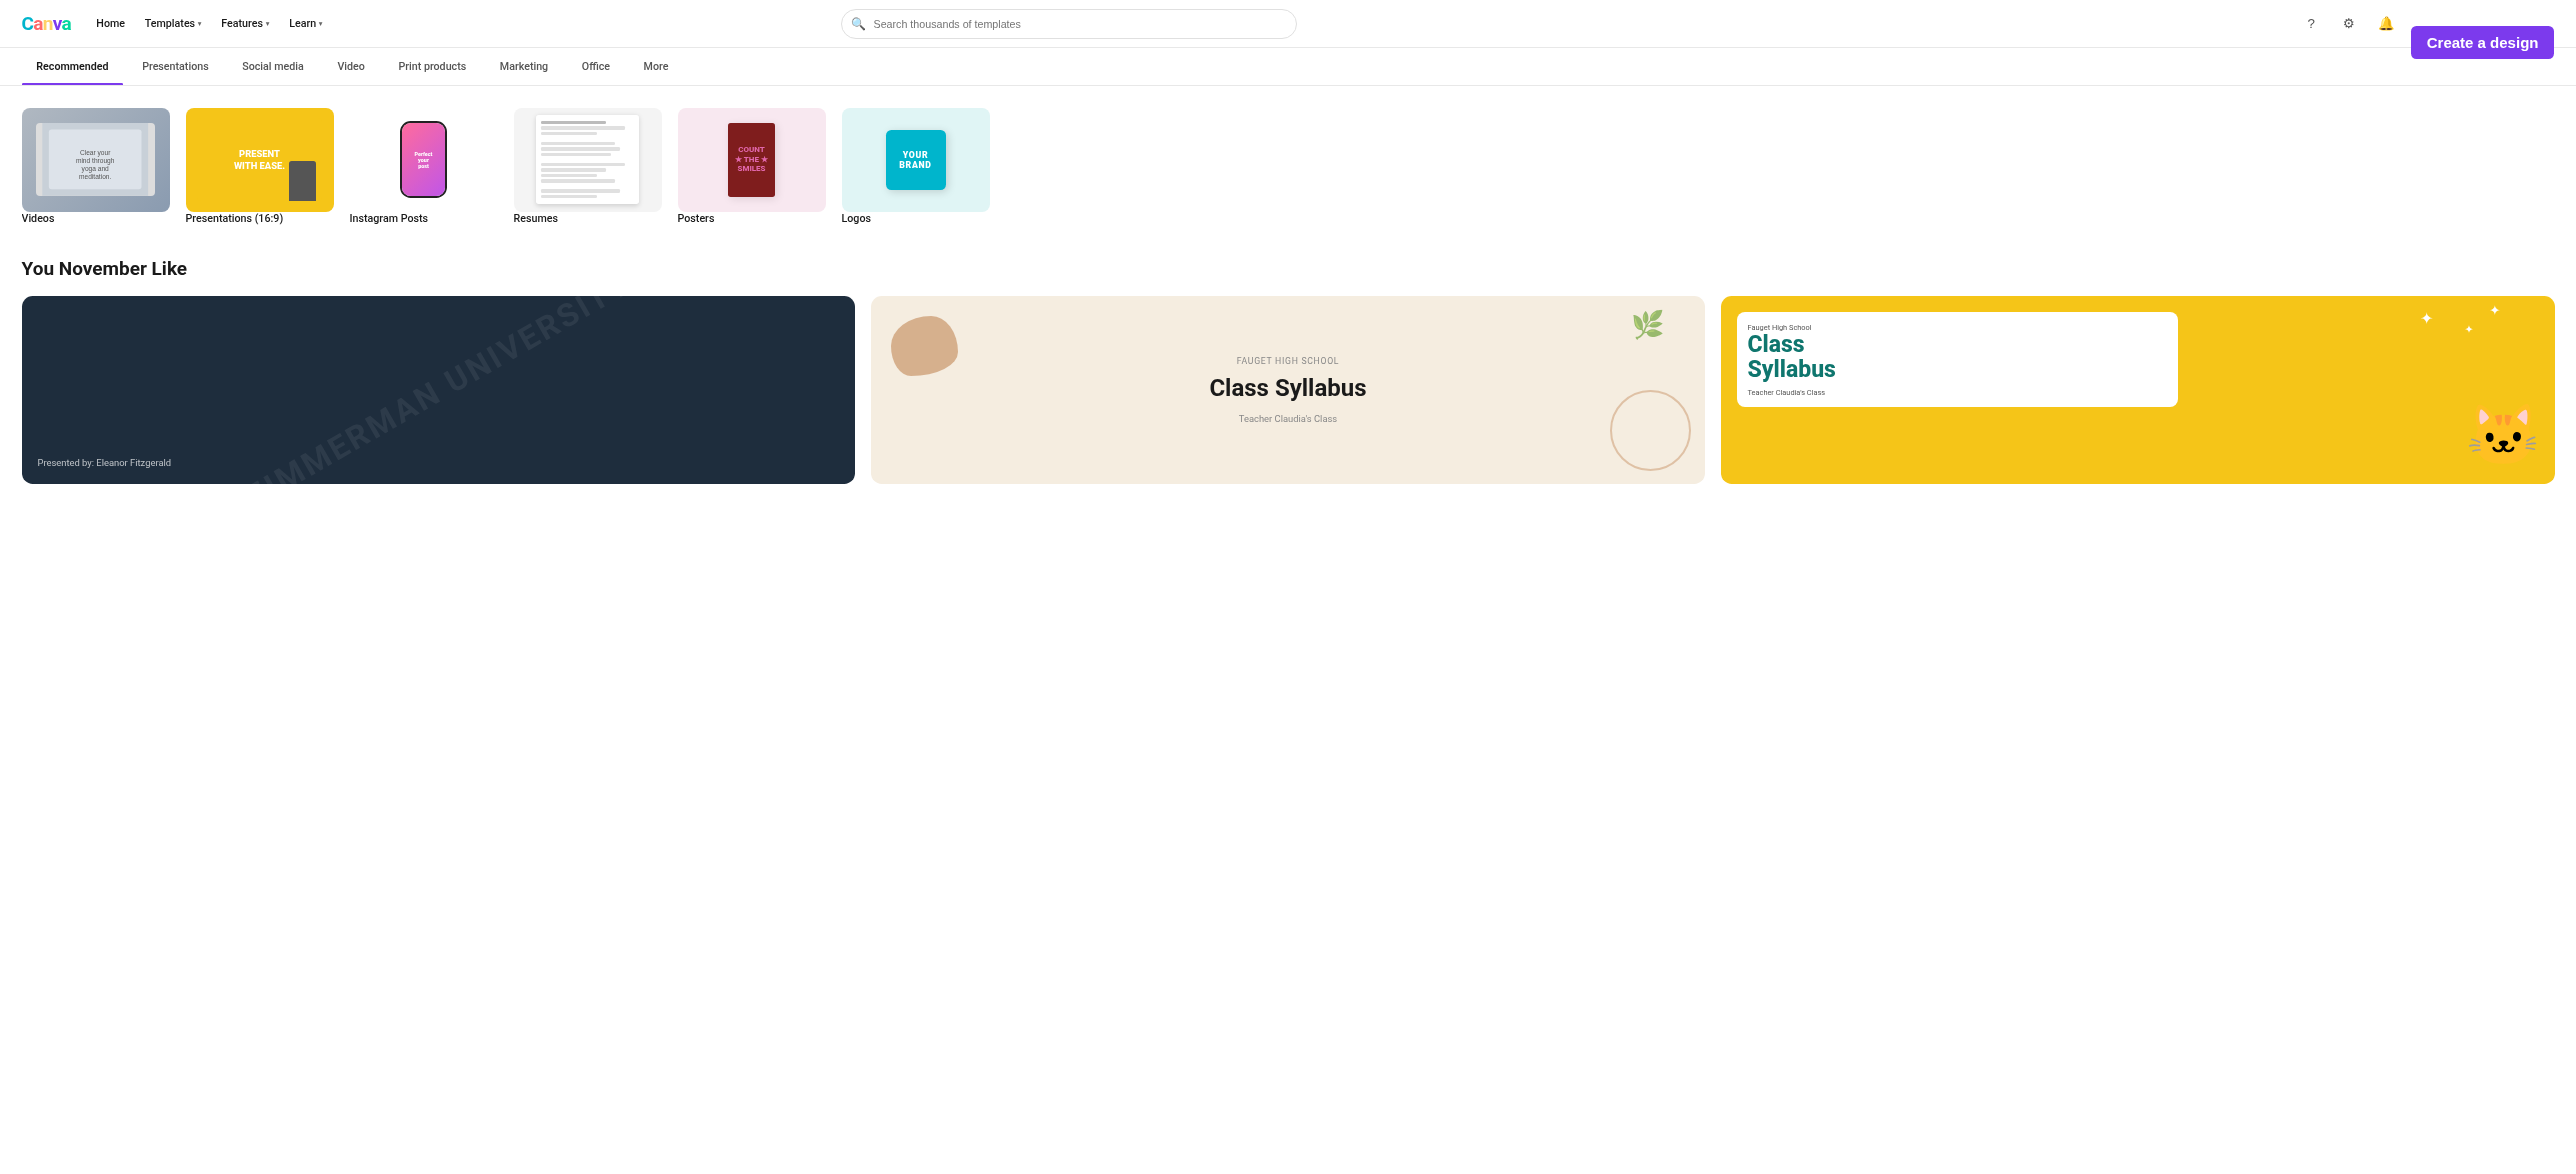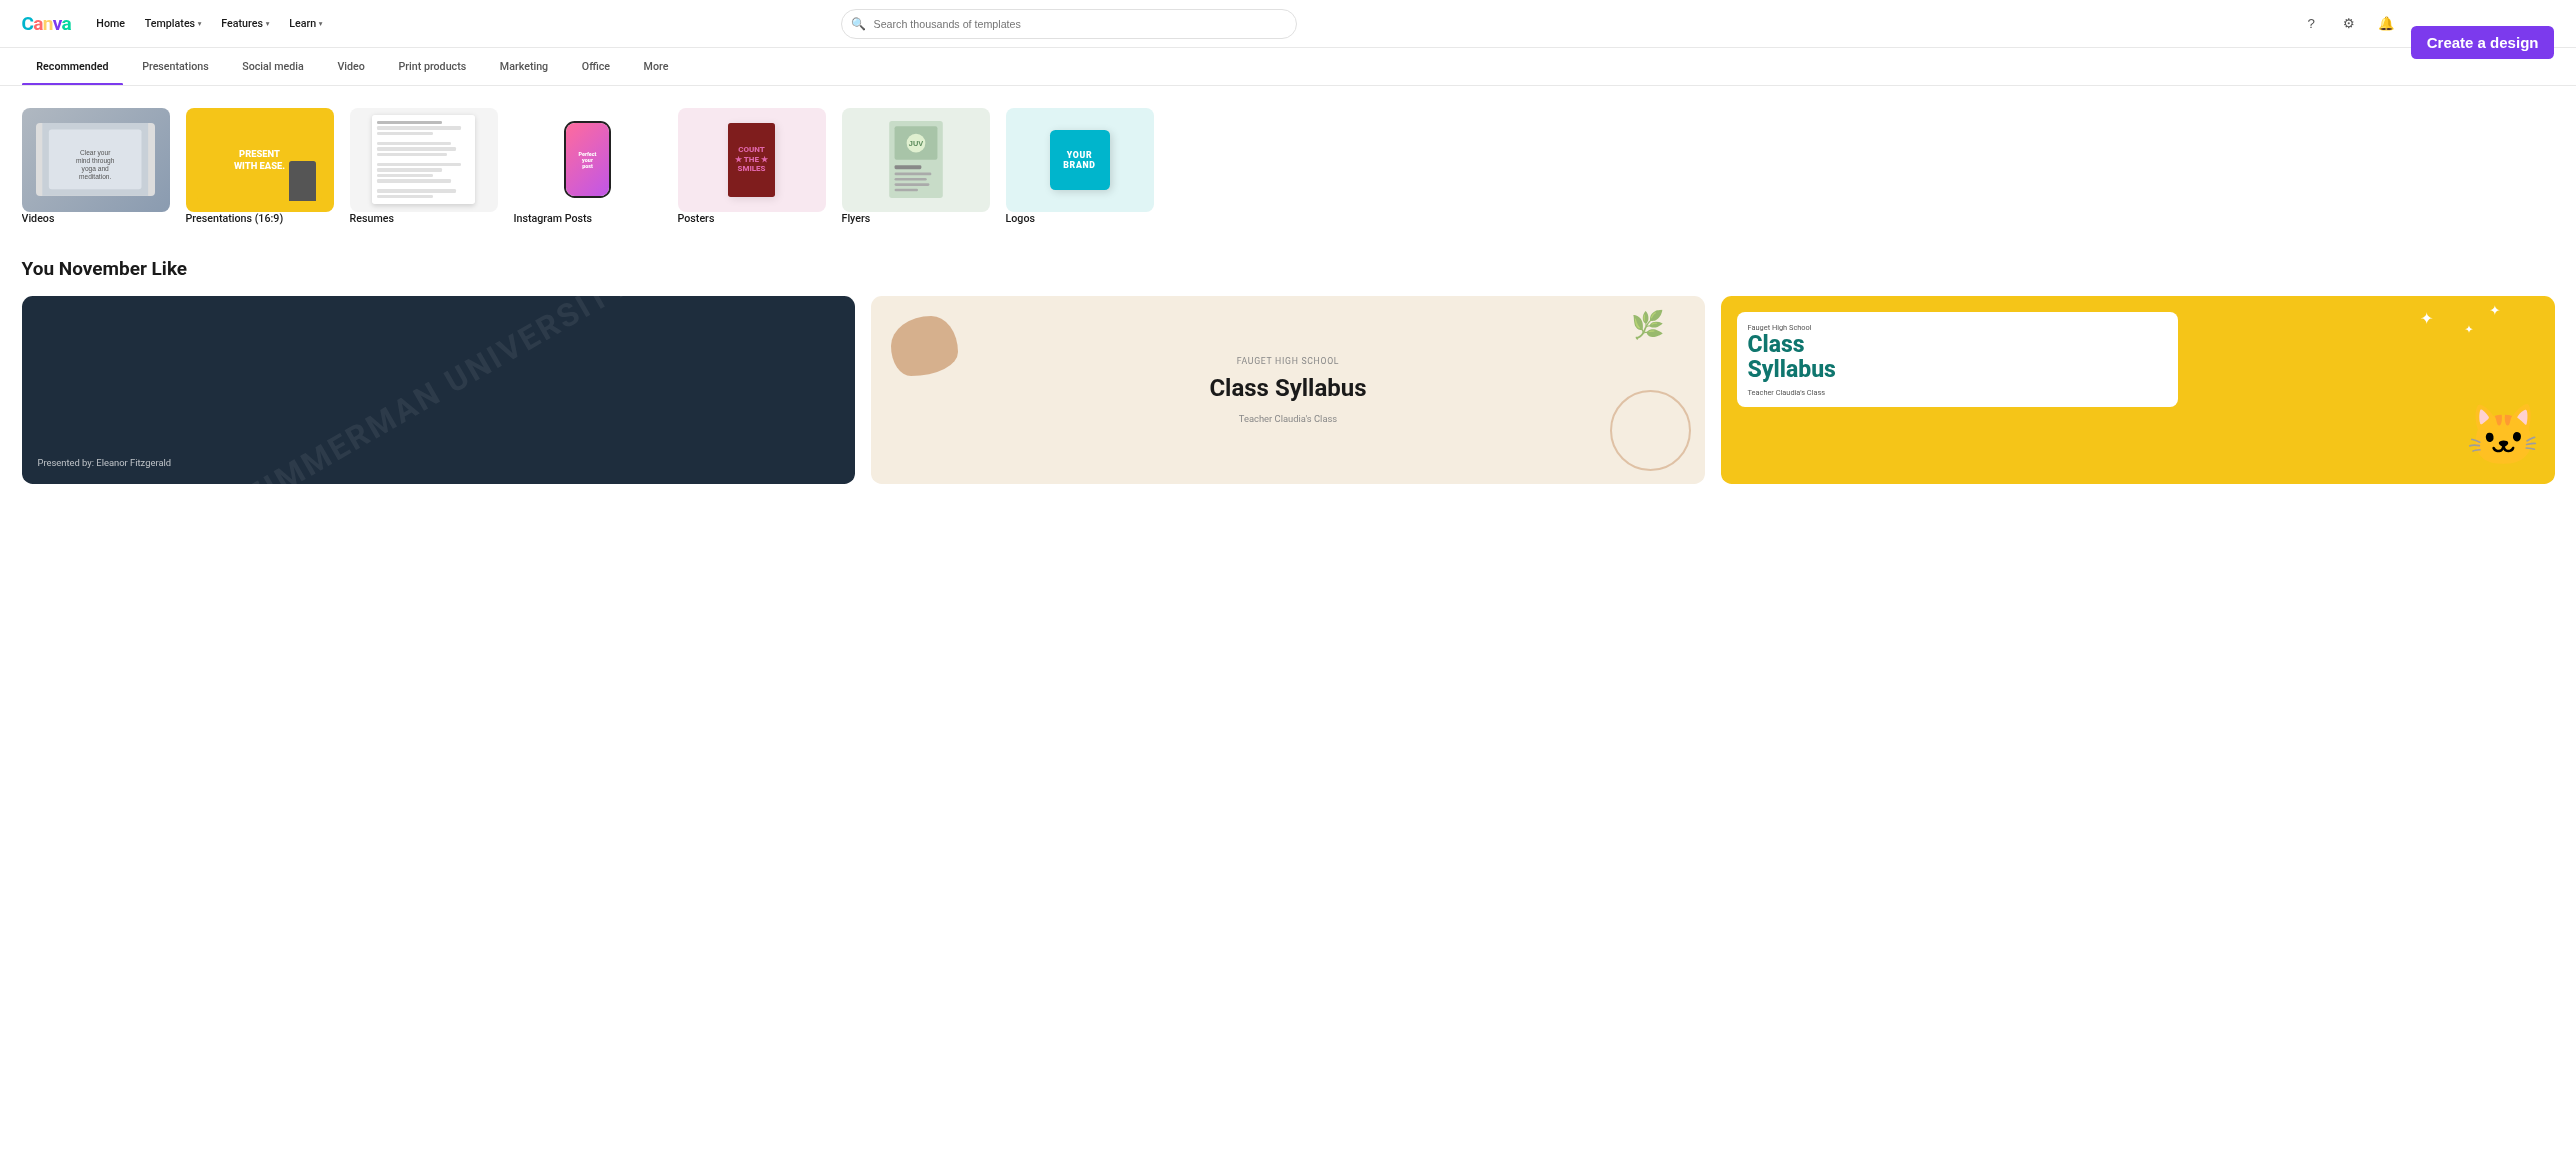--- a/index.html
+++ b/index.html
@@ -581,20 +581,31 @@
     </div>
 
     <div class="category-card">
       <div class="category-thumb thumb-presentations">
         <div class="pres-slide">
           <div class="pres-text-big">PRESENT<br>WITH EASE.</div>
           <div class="pres-person"></div>
         </div>
       </div>
       <span class="category-label">Presentations (16:9)</span>
+    </div>
+
+    <div class="category-card">
+      <div class="category-thumb thumb-instagram">
+        <div class="insta-phone">
+          <div class="insta-content">
+            <span style="font-size:5.4px;font-weight:800">Perfect<br>your<br>post</span>
+          </div>
+        </div>
+      </div>
+      <span class="category-label">Instagram Posts</span>
     </div>
 
     <div class="category-card">
       <div class="category-thumb thumb-resumes">
         <div class="resume-sheet">
           <div class="resume-line dark" style="width:70%"></div>
           <div class="resume-line" style="width:90%"></div>
           <div class="resume-line short"></div>
           <div style="height:2.7px"></div>
           <div class="resume-line" style="width:80%"></div>
@@ -607,55 +618,28 @@
           <div class="resume-line" style="width:80%"></div>
           <div style="height:2.7px"></div>
           <div class="resume-line" style="width:85%"></div>
           <div class="resume-line" style="width:60%"></div>
         </div>
       </div>
       <span class="category-label">Resumes</span>
     </div>
 
     <div class="category-card">
-      <div class="category-thumb thumb-instagram">
-        <div class="insta-phone">
-          <div class="insta-content">
-            <span style="font-size:5.4px;font-weight:800">Perfect<br>your<br>post</span>
-          </div>
-        </div>
-      </div>
-      <span class="category-label">Instagram Posts</span>
-    </div>
-
-    <div class="category-card">
       <div class="category-thumb thumb-posters">
         <div class="poster-card">
           <span style="font-size:8px;color:#e066aa;font-weight:800">COUNT<br>★ THE ★<br>SMILES</span>
         </div>
       </div>
       <span class="category-label">Posters</span>
     </div>
 
-    <div class="category-card">
-      <div class="category-thumb thumb-flyers">
-        <svg width="54" height="77" viewBox="0 0 80 115" xmlns="http://www.w3.org/2000/svg">
-          <rect width="80" height="115" rx="4" fill="#c8dcc8"></rect>
-          <rect x="8" y="8" width="64" height="50" rx="3" fill="#a8c4a8"></rect>
-          <circle cx="40" cy="33" r="14" fill="#e0f0d0"></circle>
-          <text x="40" y="38" text-anchor="middle" fill="#5a8a5a" font-size="11" font-family="sans-serif" font-weight="600">JUV</text>
-          <rect x="8" y="66" width="40" height="6" rx="2" fill="#888"></rect>
-          <rect x="8" y="77" width="55" height="4" rx="2" fill="#aaa"></rect>
-          <rect x="8" y="85" width="48" height="4" rx="2" fill="#aaa"></rect>
-          <rect x="8" y="93" width="52" height="4" rx="2" fill="#aaa"></rect>
-          <rect x="8" y="101" width="35" height="4" rx="2" fill="#aaa"></rect>
-        </svg>
-      </div>
-      <span class="category-label">Flyers</span>
-    </div>
 
     <div class="category-card">
       <div class="category-thumb thumb-logos">
         <div class="logo-card">
           <span style="font-size:8.7px;font-weight:900;letter-spacing:0.7px">YOUR<br>BRAND</span>
         </div>
       </div>
       <span class="category-label">Logos</span>
     </div>
 

